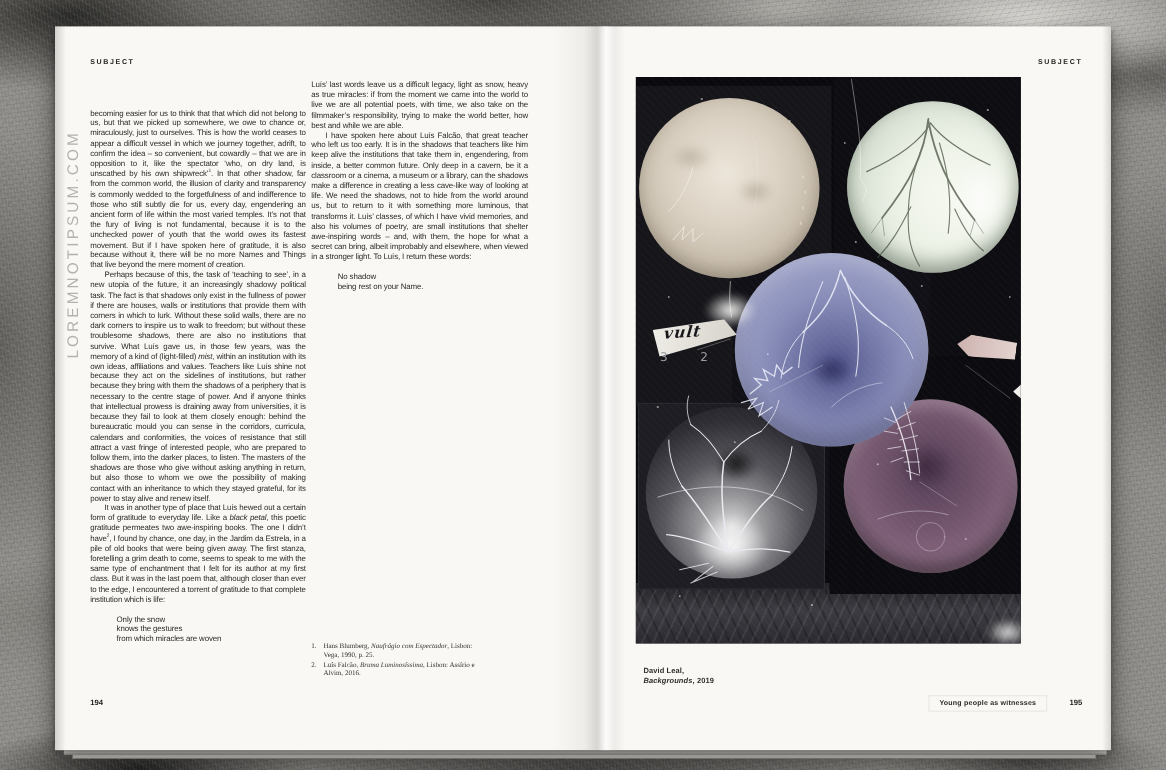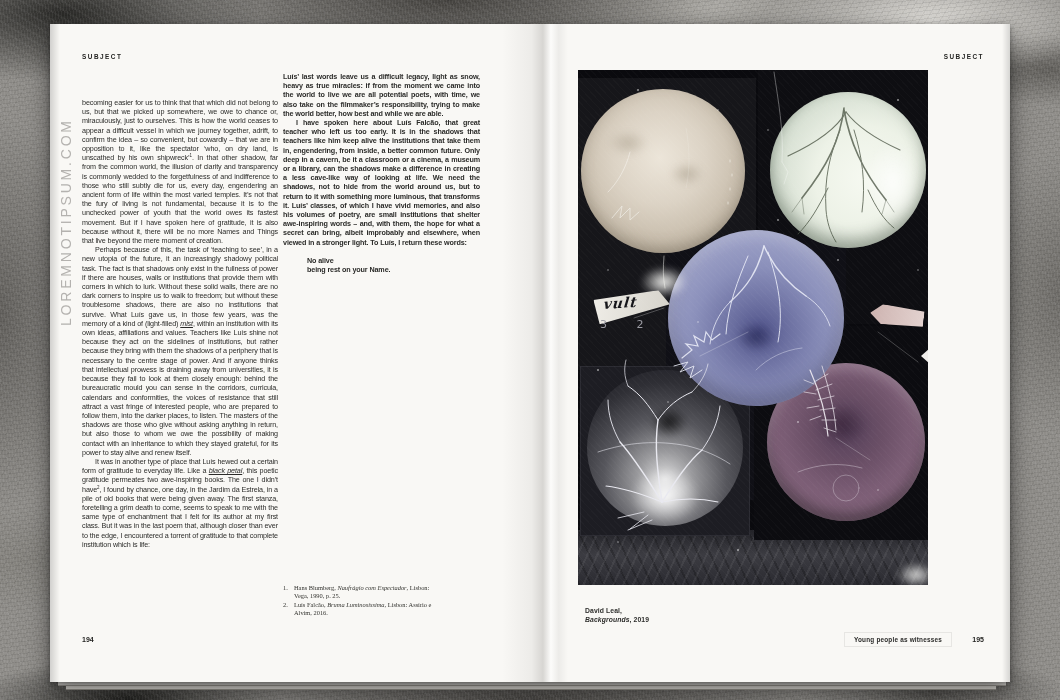--- a/index.html
+++ b/index.html
@@ -43,24 +43,24 @@
   .runhead.left{left:32px;top:29px;}
   .runhead.right{right:26px;top:29px;}
   .pagenum{position:absolute;font-size:7px;font-weight:700;color:#242422;top:612px;}
   .pagenum.n194{left:32px;}
   .pagenum.n195{right:26px;}
   .footer-label{position:absolute;right:58px;top:608px;font-size:6.4px;font-weight:700;color:#2a2a28;
     letter-spacing:.2px;padding:3px 9px;border:1px solid rgba(0,0,0,.07);}
 
   .col{position:absolute;color:#2b2b29;font-size:7.2px;line-height:9.2px;letter-spacing:-.12px;text-align:justify;}
   .col1{left:32px;top:74px;width:196px;}
-  .col2{left:233px;top:48px;width:197px;font-weight:bold;}
+  .col2{left:233px;top:48px;width:197px;}
   .col p{margin:0;}
   .col p.ind{text-indent:13px;}
-  .col i{font-style:italic;text-decoration:underline;}
+  .col i{font-style:italic;}
   sup{font-size:.62em;vertical-align:super;line-height:0;}
   .poem{margin:9px 0 0 24px;text-align:left;}
   .poem div{margin:0;}
 
   .footnotes{position:absolute;left:233px;top:560px;width:150px;font-family:"Liberation Serif",serif;
     font-size:6.4px;line-height:7.9px;color:#33332f;text-align:left;}
   .fn{position:relative;padding-left:11px;margin-bottom:1px;}
   .fn .num{position:absolute;left:0;top:0;}
 
   .photo{position:absolute;left:528px;top:46px;width:350px;height:515px;background:#0a0a0e;overflow:hidden;}
@@ -127,27 +127,32 @@
     <div class="edge-l"></div>
     <div class="edge-r"></div>
 
     <div class="watermark">LOREMNOTIPSUM.COM</div>
     <div class="runhead left">SUBJECT</div>
 
     <div class="col col1">
       <p><span>becoming easier for us to think that that which did not belong to us, but that we picked up somewhere, we owe to chance or, miraculously, just to ourselves. This is how the world ceases to appear a difficult vessel in which we journey together, adrift, to confirm the idea – so convenient, but cowardly – that we are in opposition to it, like the spectator ‘who, on dry land, is unscathed by his own shipwreck’</span><sup>1</sup><span>. In that other shadow, far from the common world, the illusion of clarity and transparency is commonly wedded to the forgetfulness of and indifference to those who still subtly die for us, every day, engendering an ancient form of life within the most varied temples. It’s not that the fury of living is not fundamental, because it is to the unchecked power of youth that the world owes its fastest movement. But if I have spoken here of gratitude, it is also because without it, there will be no more Names and Things that live beyond the mere moment of creation.</span></p>
       <p class="ind"><span>Perhaps because of this, the task of ‘teaching to see’, in a new utopia of the future, it an increasingly shadowy political task. The fact is that shadows only exist in the fullness of power if there are houses, walls or institutions that provide them with corners in which to lurk. Without these solid walls, there are no dark corners to inspire us to walk to freedom; but without these troublesome shadows, there are also no institutions that survive. What Luís gave us, in those few years, was the memory of a kind of (light-filled) </span><i>mist</i><span>, within an institution with its own ideas, affiliations and values. Teachers like Luís shine not because they act on the sidelines of institutions, but rather because they bring with them the shadows of a periphery that is necessary to the centre stage of power. And if anyone thinks that intellectual prowess is draining away from universities, it is because they fail to look at them closely enough: behind the bureaucratic mould you can sense in the corridors, curricula, calendars and conformities, the voices of resistance that still attract a vast fringe of interested people, who are prepared to follow them, into the darker places, to listen. The masters of the shadows are those who give without asking anything in return, but also those to whom we owe the possibility of making contact with an inheritance to which they stayed grateful, for its power to stay alive and renew itself.</span></p>
       <p class="ind"><span>It was in another type of place that Luís hewed out a certain form of gratitude to everyday life. Like a </span><i>black petal</i><span>, this poetic gratitude permeates two awe-inspiring books. The one I didn’t have</span><sup>2</sup><span>, I found by chance, one day, in the Jardim da Estrela, in a pile of old books that were being given away. The first stanza, foretelling a grim death to come, seems to speak to me with the same type of enchantment that I felt for its author at my first class. But it was in the last poem that, although closer than ever to the edge, I encountered a torrent of gratitude to that complete institution which is life:</span></p>
+      <div class="poem">
+        <div>Only the snow</div>
+        <div>knows the gestures</div>
+        <div>from which miracles are woven</div>
+      </div>
     </div>
 
     <div class="col col2">
       <p><span>Luís’ last words leave us a difficult legacy, light as snow, heavy as true miracles: if from the moment we came into the world to live we are all potential poets, with time, we also take on the filmmaker’s responsibility, trying to make the world better, how best and while we are able.</span></p>
       <p class="ind"><span>I have spoken here about Luís Falcão, that great teacher who left us too early. It is in the shadows that teachers like him keep alive the institutions that take them in, engendering, from inside, a better common future. Only deep in a cavern, be it a classroom or a cinema, a museum or a library, can the shadows make a difference in creating a less cave-like way of looking at life. We need the shadows, not to hide from the world around us, but to return to it with something more luminous, that transforms it. Luís’ classes, of which I have vivid memories, and also his volumes of poetry, are small institutions that shelter awe-inspiring words – and, with them, the hope for what a secret can bring, albeit improbably and elsewhere, when viewed in a stronger light. To Luís, I return these words:</span></p>
       <div class="poem">
-        <div>No alive</div>
+        <div>No shadow</div>
         <div>being rest on your Name.</div>
       </div>
     </div>
 
     <div class="footnotes">
       <div class="fn"><span class="num">1.</span><span>Hans Blumberg, </span><i>Naufrágio com Espectador</i><span>, Lisbon: Vega, 1990, p. 25.</span></div>
       <div class="fn"><span class="num">2.</span><span>Luís Falcão, </span><i>Bruma Luminosíssima</i><span>, Lisbon: Assírio e Alvim, 2016.</span></div>
     </div>
 
     <div class="pagenum n194">194</div>

